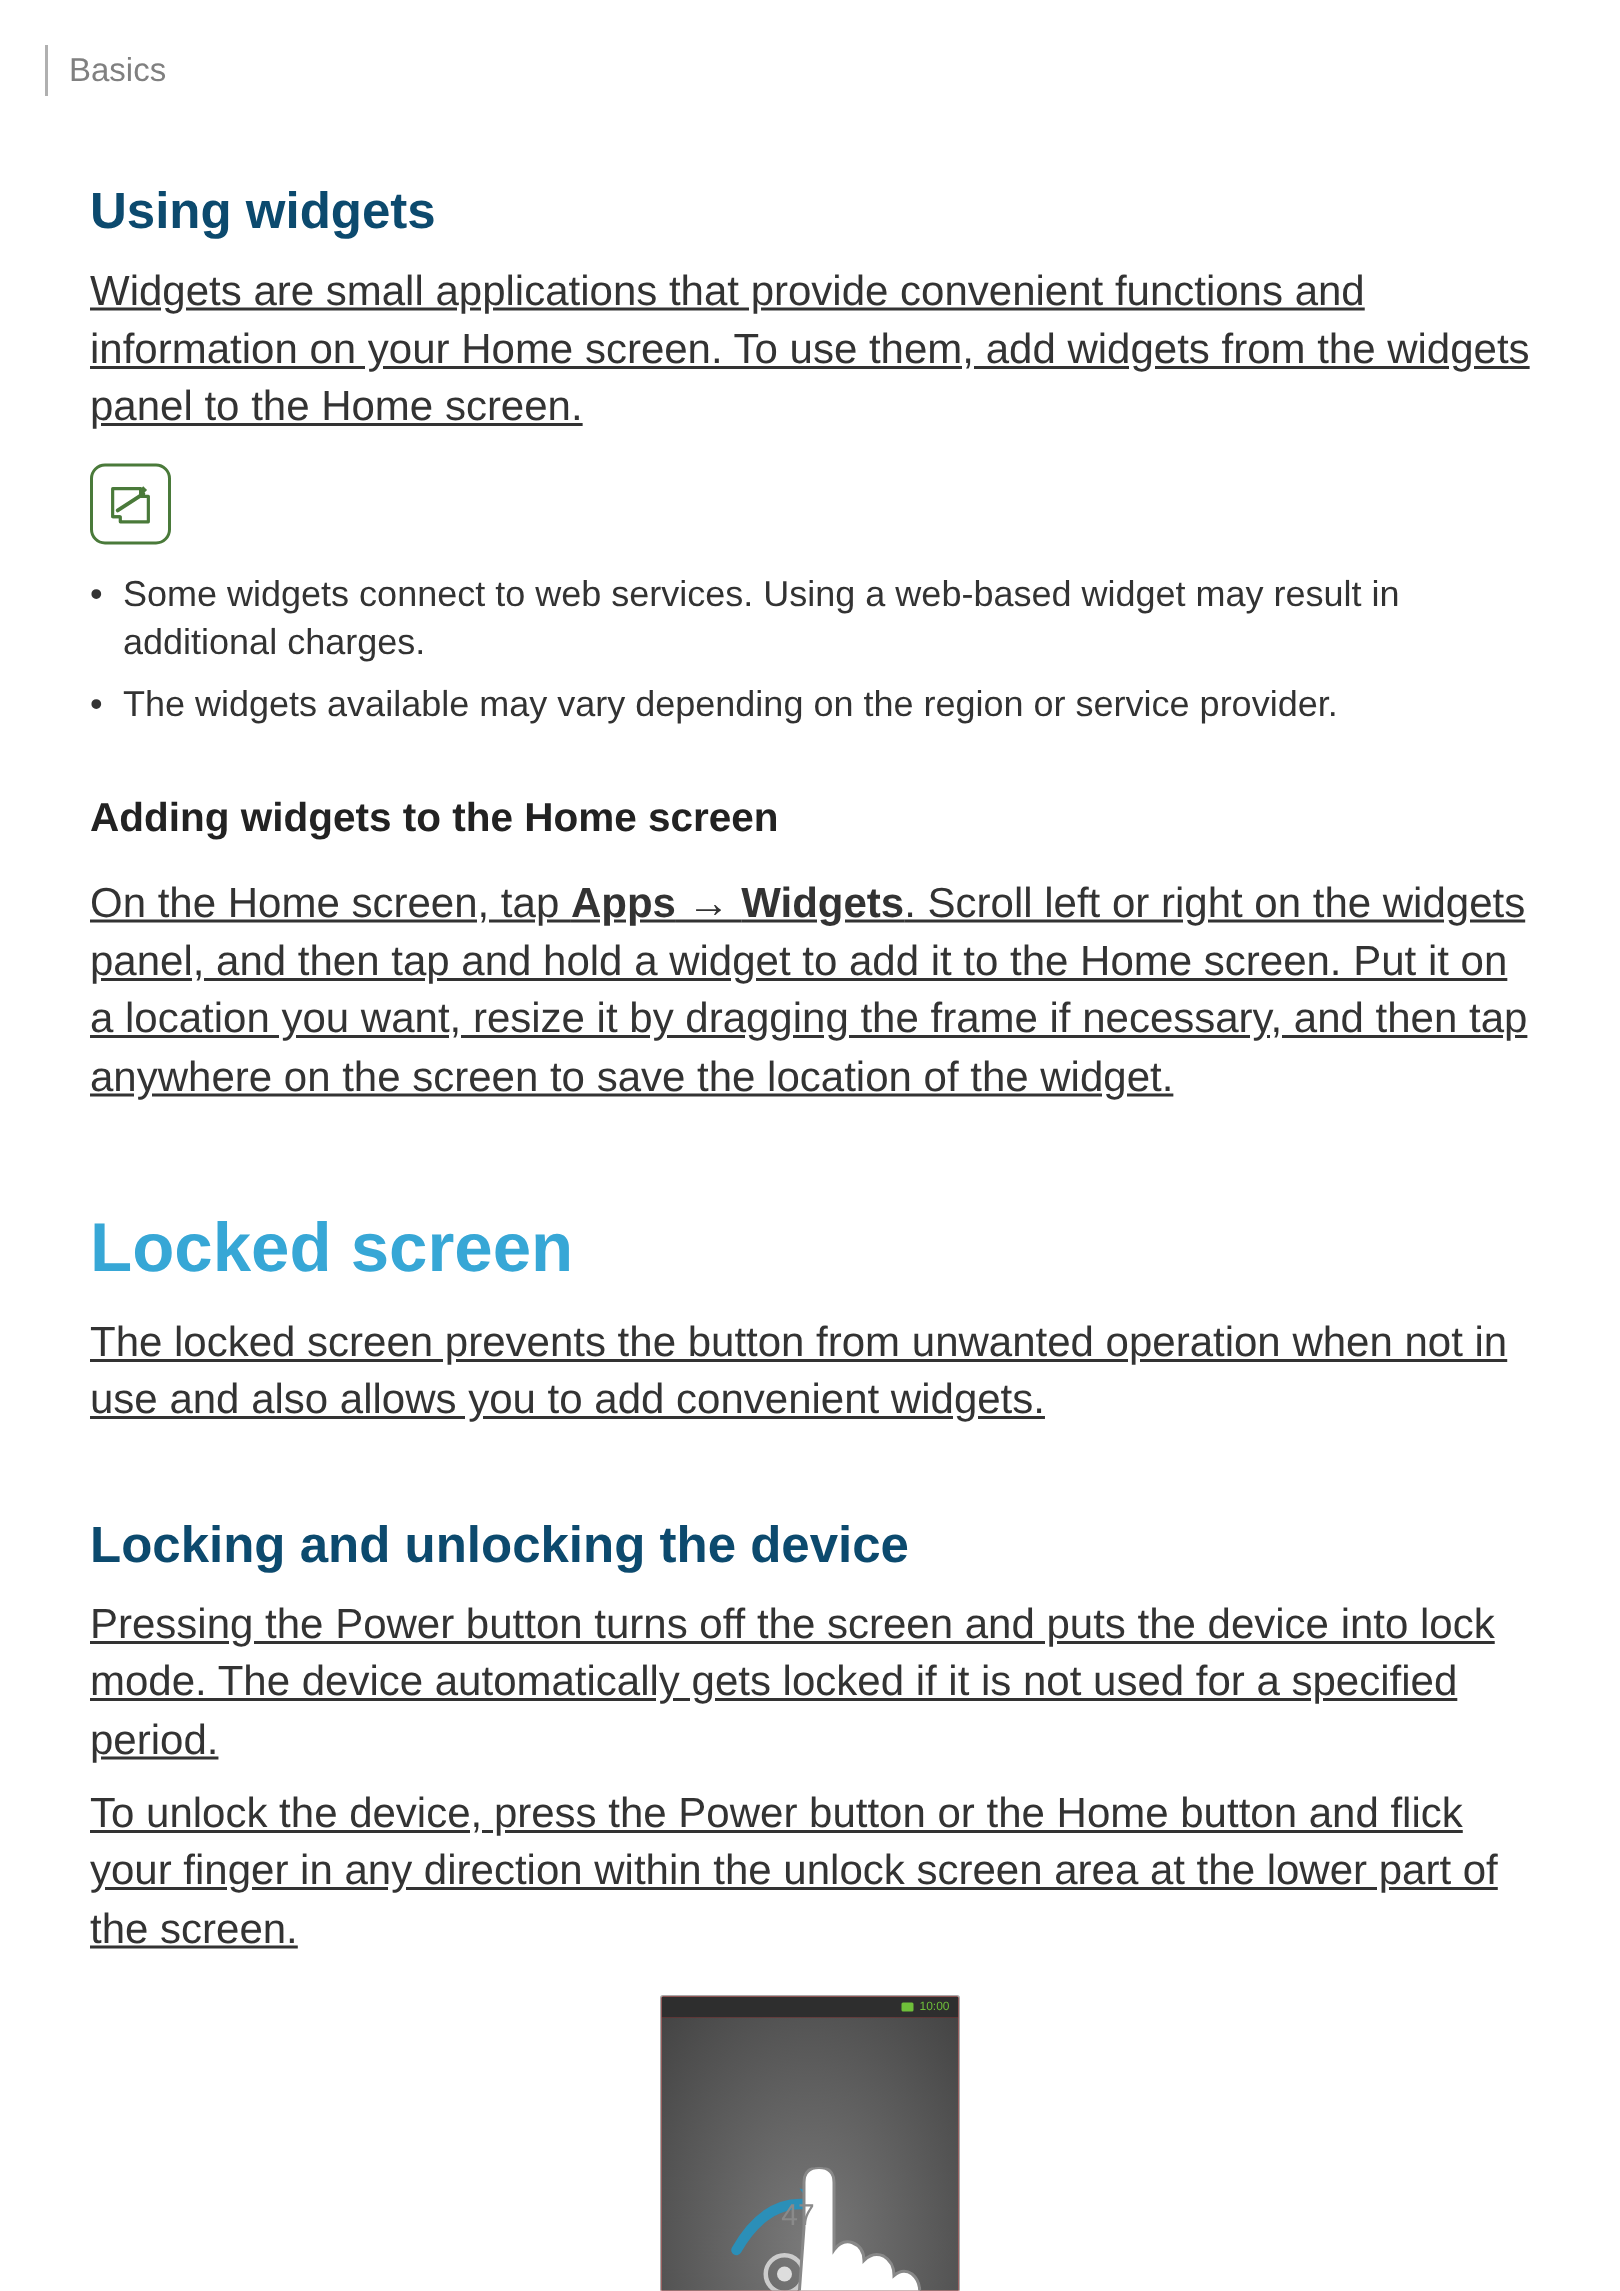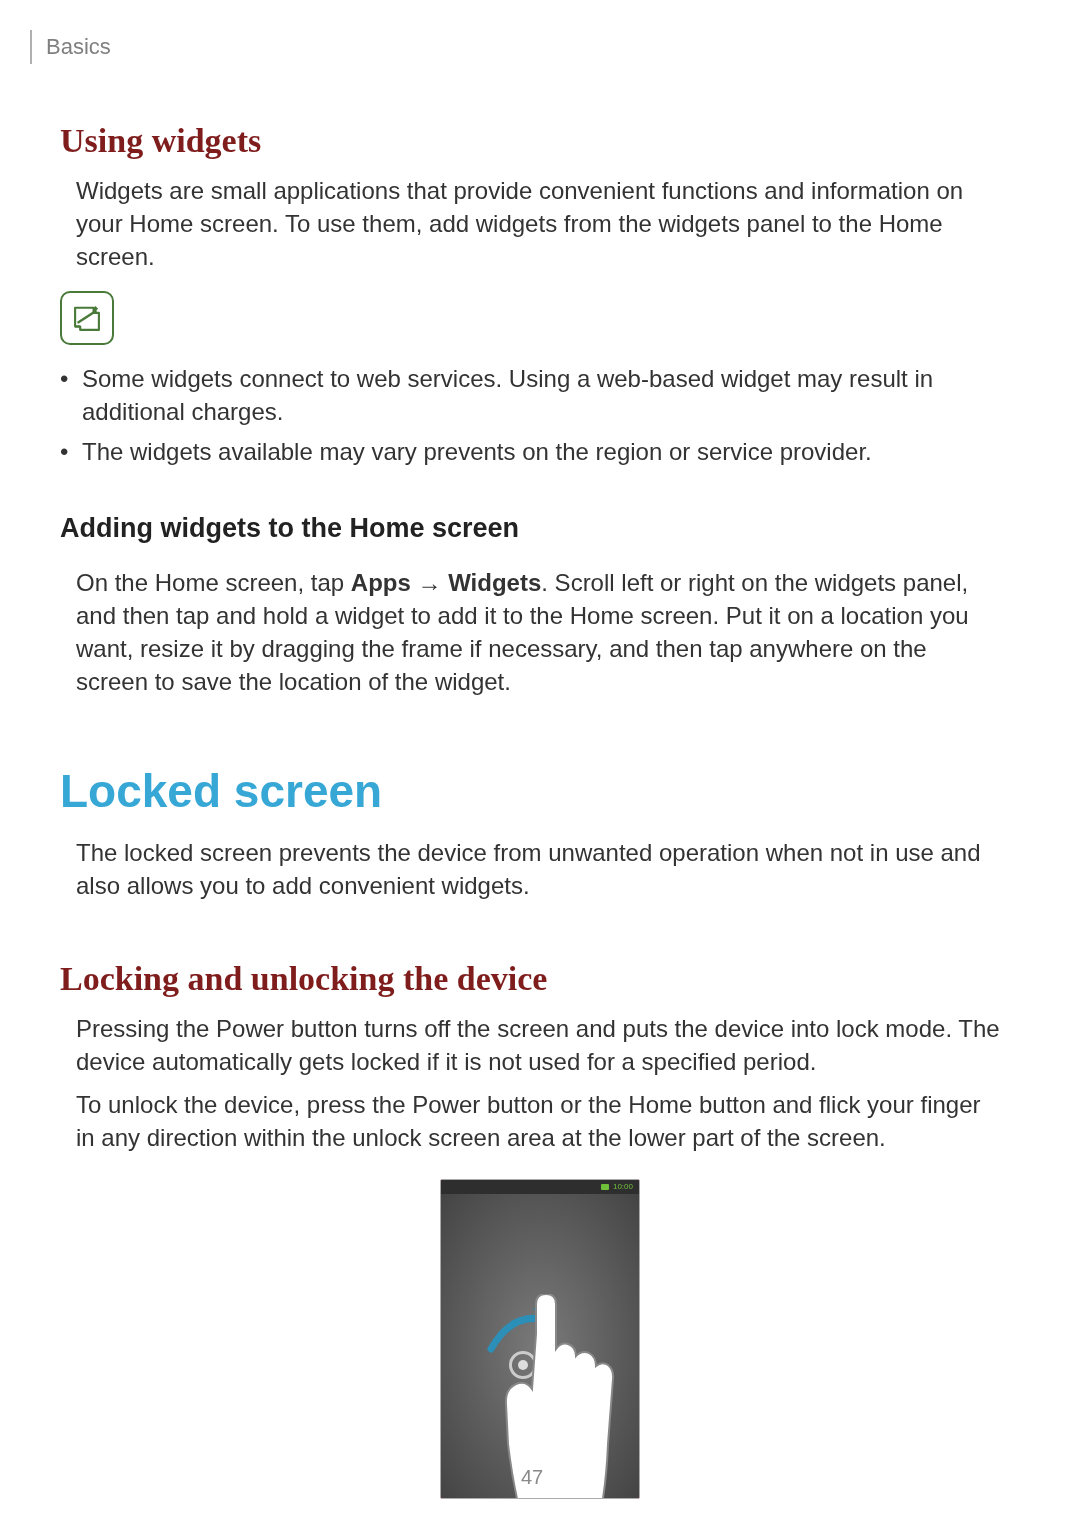--- a/index.html
+++ b/index.html
@@ -27,32 +27,32 @@
   .header-rule {
     width: 2px;
     height: 34px;
     background: #b0b0b0;
   }
   .breadcrumb {
     font-size: 22px;
     color: #808080;
   }
   h2.section {
-    color: #7f1d1d;
+    color: #0c4a6e;
     font-size: 34px;
     font-weight: 700;
     margin-top: 58px;
     margin-bottom: 14px;
-    font-family: Liberation Serif, serif;
   }
   p.body {
-    font-size: 24px;
+    font-size: 28px;
     line-height: 1.38;
-    margin: 10px 16px;
+    margin: 10px 0;
     color: #333;
+    text-decoration: underline;
   }
   .note-block {
     display: flex;
     gap: 18px;
     margin-top: 18px;
     align-items: flex-start;
     flex-direction: column;
   }
   .note-icon {
     width: 54px;
@@ -198,33 +198,33 @@
       <svg viewBox="0 0 40 40">
         <path d="M6 30 L6 8 L28 8 L28 14 L34 14 L34 34 L12 34 L12 30 Z" fill="none" stroke="#4a7a3a" stroke-width="2.5" stroke-linejoin="round"></path>
         <line x1="12" y1="30" x2="6" y2="30" stroke="#4a7a3a" stroke-width="2.5"></line>
         <line x1="28" y1="14" x2="28" y2="8" stroke="#4a7a3a" stroke-width="2.5"></line>
         <path d="M10 25 L30 12" stroke="#4a7a3a" stroke-width="3" stroke-linecap="round"></path>
         <path d="M30 12 L33 9 L30 6 L27 9 Z" fill="#4a7a3a"></path>
       </svg>
     </div>
     <ul class="note-list">
       <li>Some widgets connect to web services. Using a web-based widget may result in additional charges.</li>
-      <li>The widgets available may vary prevents on the region or service provider.</li>
+      <li>The widgets available may vary depending on the region or service provider.</li>
     </ul>
   </div>
 
   <h3 class="subsection">Adding widgets to the Home screen</h3>
 
   <p class="body">
     <span>On the Home screen, tap </span><span class="bold">Apps</span><span> → </span><span class="bold">Widgets</span><span>. Scroll left or right on the widgets panel, and then tap and hold a widget to add it to the Home screen. Put it on a location you want, resize it by dragging the frame if necessary, and then tap anywhere on the screen to save the location of the widget.</span>
   </p>
 
   <h1 class="hero">Locked screen</h1>
 
-  <p class="body">The locked screen prevents the device from unwanted operation when not in use and also allows you to add convenient widgets.</p>
+  <p class="body">The locked screen prevents the button from unwanted operation when not in use and also allows you to add convenient widgets.</p>
 
   <h2 class="section">Locking and unlocking the device</h2>
 
   <p class="body">Pressing the Power button turns off the screen and puts the device into lock mode. The device automatically gets locked if it is not used for a specified period.</p>
   <p class="body">To unlock the device, press the Power button or the Home button and flick your finger in any direction within the unlock screen area at the lower part of the screen.</p>
 
   <div class="centered">
     <div class="screenshot">
       <div class="statusbar">
         <div class="battery"></div>

